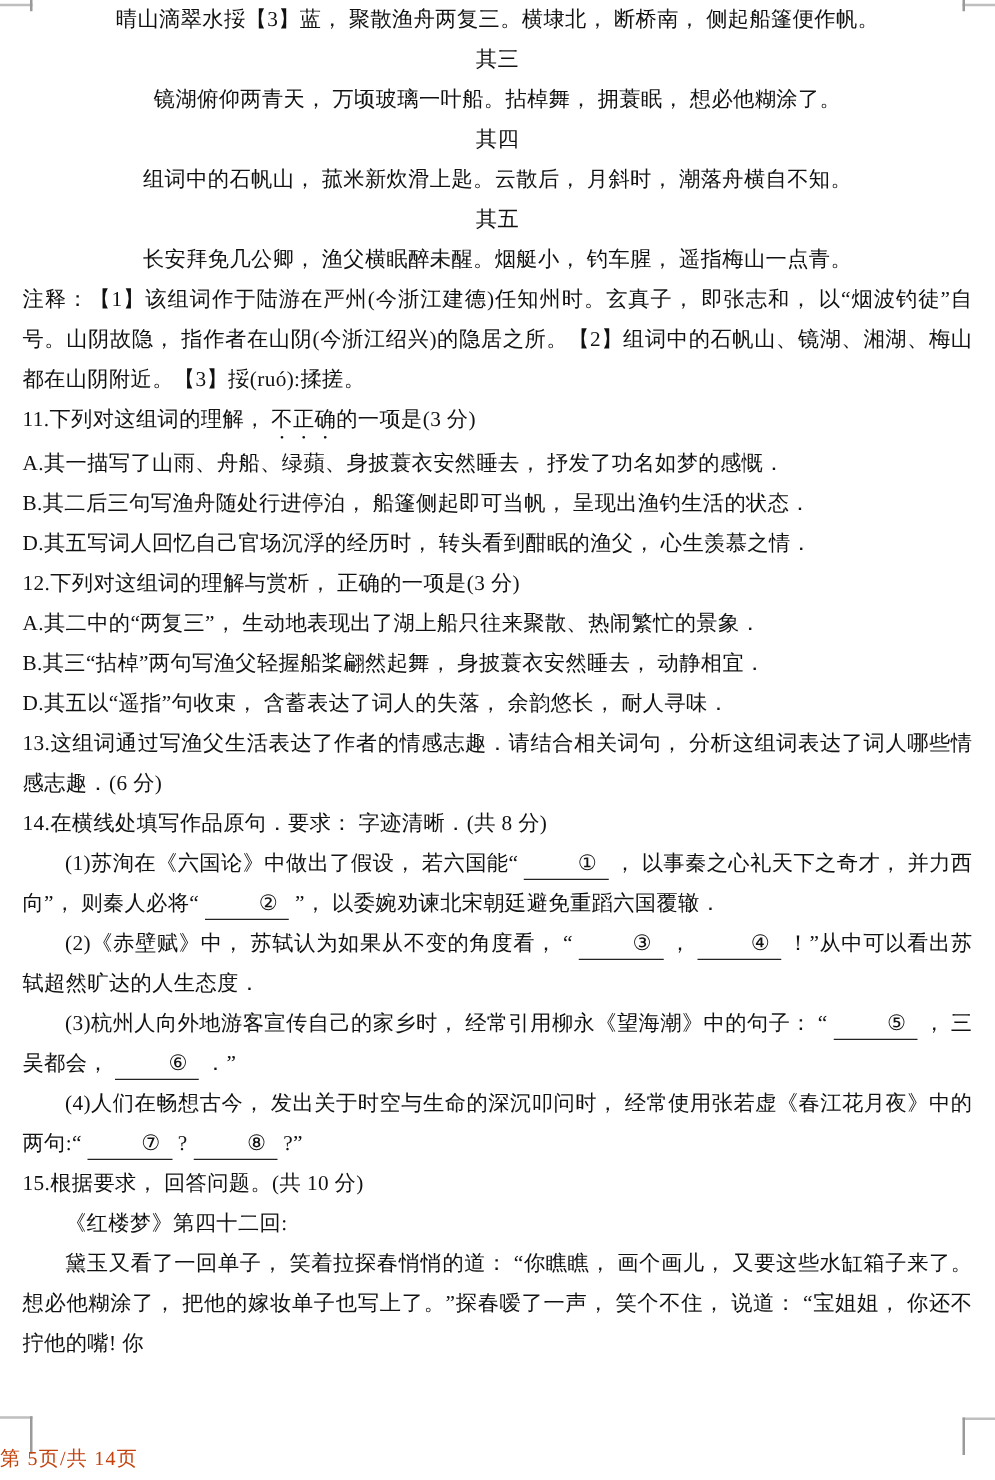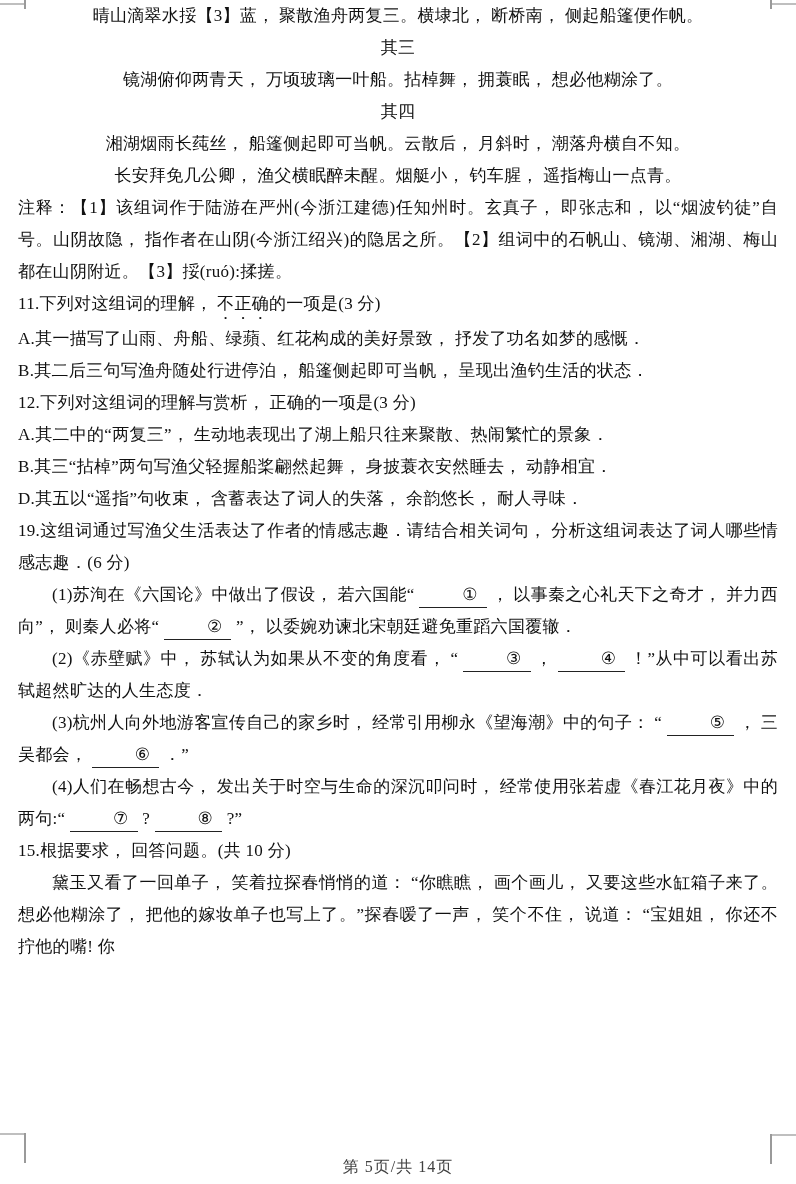--- a/index.html
+++ b/index.html
@@ -38,23 +38,23 @@
   .blank {
     border-bottom: 1.5px solid #222;
     padding: 0 9px;
     display: inline-block;
     line-height: 24px;
   }
   .footer {
     position: absolute;
     left: 0; bottom: 6px;
     width: 100%;
-    text-align: center;
+    text-align: left;
     font-size: 16px;
-    color: #404040;
+    color: #c2410c;
     letter-spacing: 1px;
   }
   
   .mark { position: absolute; background: #bfbfbf; }
   .m-tl-h { left: 0; top: 3px; width: 26px; height: 2px; }
   .m-tl-v { left: 24px; top: 0; width: 2px; height: 9px; background:#9a9a9a; }
   .m-tr-h { left: 770px; top: 3px; width: 26px; height: 2px; }
   .m-tr-v { left: 770px; top: 0; width: 2px; height: 9px; background:#9a9a9a; }
   .m-bl-h { left: 0; top: 1133px; width: 26px; height: 2px; }
   .m-bl-v { left: 24px; top: 1133px; width: 2px; height: 30px; background:#9a9a9a; }
@@ -74,41 +74,45 @@
   <div class="mark m-bl-v"></div>
   <div class="mark m-br-h"></div>
   <div class="mark m-br-v"></div>
 
   <div class="content">
 
     <p class="center">晴山滴翠水挼【3】蓝， 聚散渔舟两复三。横埭北， 断桥南， 侧起船篷便作帆。</p>
     <p class="center">其三</p>
     <p class="center">镜湖俯仰两青天， 万顷玻璃一叶船。拈棹舞， 拥蓑眠， 想必他糊涂了。</p>
     <p class="center">其四</p>
-    <p class="center">湘湖烟雨长莼丝， 船篷侧起即可当帆。云散后， 月斜时， 潮落舟横自不知。</p>
+    <p class="center">组词中的石帆山， 菰米新炊滑上匙。云散后， 月斜时， 潮落舟横自不知。</p>
+    <p class="center">其五</p>
     <p class="center">长安拜免几公卿， 渔父横眠醉未醒。烟艇小， 钓车腥， 遥指梅山一点青。</p>
 
     <p class="just">注释：【1】该组词作于陆游在严州(今浙江建德)任知州时。玄真子， 即张志和， 以“烟波钓徒”自号。山阴故隐， 指作者在山阴(今浙江绍兴)的隐居之所。【2】组词中的石帆山、镜湖、湘湖、梅山都在山阴附近。【3】挼(ruó):揉搓。</p>
 
     <p><span>11.下列对这组词的理解， </span><span class="emph">不正确</span><span>的一项是(3 分)</span></p>
-    <p>A.其一描写了山雨、舟船、绿蘋、红花构成的美好景致， 抒发了功名如梦的感慨．</p>
+    <p>A.其一描写了山雨、舟船、绿蘋、身披蓑衣安然睡去， 抒发了功名如梦的感慨．</p>
     <p>B.其二后三句写渔舟随处行进停泊， 船篷侧起即可当帆， 呈现出渔钓生活的状态．</p>
+    <p>D.其五写词人回忆自己官场沉浮的经历时， 转头看到酣眠的渔父， 心生羡慕之情．</p>
 
     <p>12.下列对这组词的理解与赏析， 正确的一项是(3 分)</p>
     <p>A.其二中的“两复三”， 生动地表现出了湖上船只往来聚散、热闹繁忙的景象．</p>
     <p>B.其三“拈棹”两句写渔父轻握船桨翩然起舞， 身披蓑衣安然睡去， 动静相宜．</p>
     <p>D.其五以“遥指”句收束， 含蓄表达了词人的失落， 余韵悠长， 耐人寻味．</p>
 
-    <p class="just">19.这组词通过写渔父生活表达了作者的情感志趣．请结合相关词句， 分析这组词表达了词人哪些情感志趣．(6 分)</p>
+    <p class="just">13.这组词通过写渔父生活表达了作者的情感志趣．请结合相关词句， 分析这组词表达了词人哪些情感志趣．(6 分)</p>
 
+    <p>14.在横线处填写作品原句．要求： 字迹清晰．(共 8 分)</p>
     <p class="just indent">(1)苏洵在《六国论》中做出了假设， 若六国能“ <span class="blank">①</span> ， 以事秦之心礼天下之奇才， 并力西向”， 则秦人必将“ <span class="blank">②</span> ”， 以委婉劝谏北宋朝廷避免重蹈六国覆辙．</p>
     <p class="just indent">(2)《赤壁赋》中， 苏轼认为如果从不变的角度看， “ <span class="blank">③</span> ， <span class="blank">④</span> ！”从中可以看出苏轼超然旷达的人生态度．</p>
     <p class="just indent">(3)杭州人向外地游客宣传自己的家乡时， 经常引用柳永《望海潮》中的句子： “ <span class="blank">⑤</span> ， 三吴都会， <span class="blank">⑥</span> ．”</p>
     <p class="just indent">(4)人们在畅想古今， 发出关于时空与生命的深沉叩问时， 经常使用张若虚《春江花月夜》中的两句:“ <span class="blank">⑦</span> ? <span class="blank">⑧</span> ?”</p>
 
     <p>15.根据要求， 回答问题。(共 10 分)</p>
+    <p class="indent">《红楼梦》第四十二回:</p>
     <p class="just indent">黛玉又看了一回单子， 笑着拉探春悄悄的道： “你瞧瞧， 画个画儿， 又要这些水缸箱子来了。想必他糊涂了， 把他的嫁妆单子也写上了。”探春嗳了一声， 笑个不住， 说道： “宝姐姐， 你还不拧他的嘴! 你</p>
 
   </div>
 
   <div class="footer">第 5页/共 14页</div>
 
 </div>
 
 </body></html>

